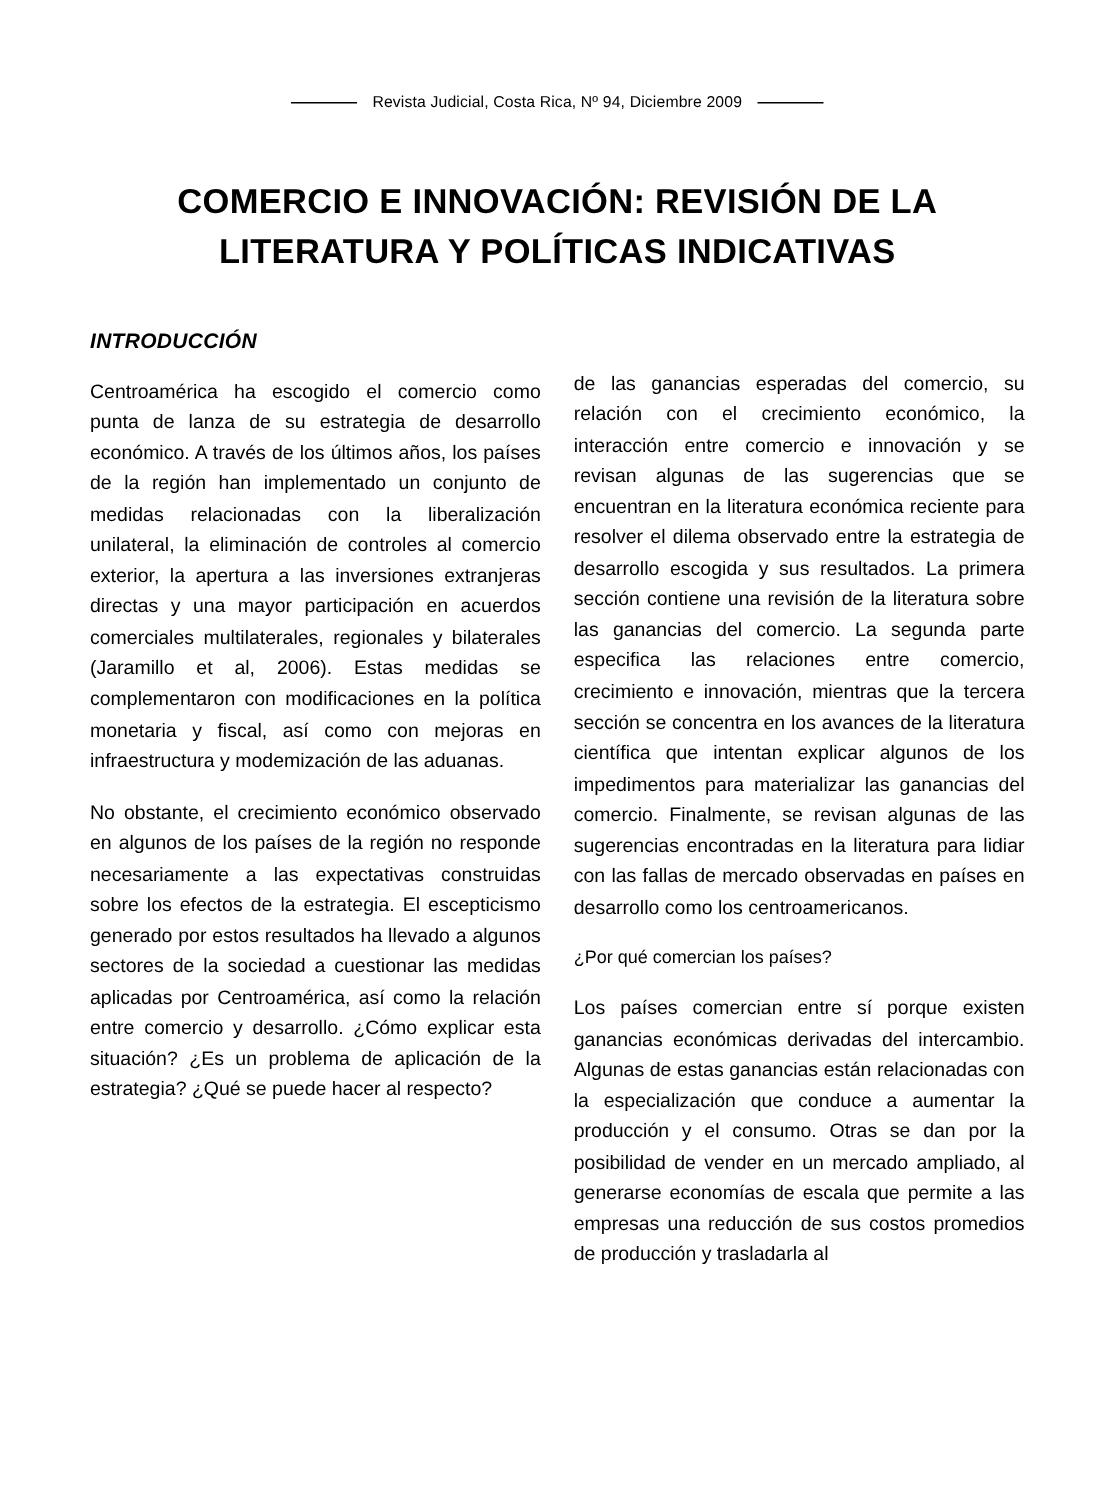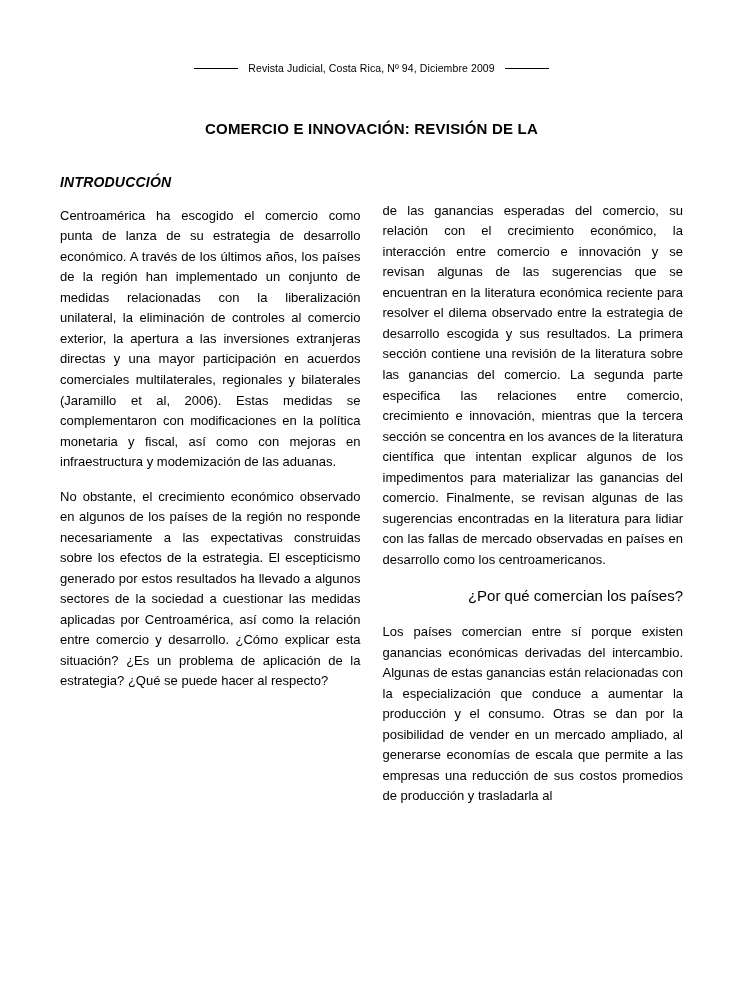--- a/index.html
+++ b/index.html
@@ -39,21 +39,21 @@
   }
   .running-head .rh-text {
     font-size: 10.5px;
     letter-spacing: 0.1px;
     white-space: nowrap;
   }
 
   
   .title {
     text-align: center;
-    font-size: 15px;
+    font-size: 23px;
     font-weight: bold;
     line-height: 1.45;
     letter-spacing: 0.2px;
     margin: 0 24px 34px 24px;
   }
   .title .line { display: block; }
 
   
   .byline {
     text-align: right;
@@ -84,39 +84,40 @@
   p.body {
     font-size: 13px;
     line-height: 1.58;
     text-align: justify;
     margin: 0 0 14px 0;
     hyphens: none;
   }
   p.body:last-child { margin-bottom: 0; }
   .col-right .spacer-top { height: 27px; }
   p.question {
-    font-size: 15px;
+    font-size: 12px;
     line-height: 1.58;
-    text-align: right;
+    text-align: left;
     margin: 0 0 14px 0;
   }
 </style>
 </head>
 <body>
 
 <div class="page">
 
   <div class="running-head">
     <div class="rule"></div>
     <div class="rh-text">Revista Judicial, Costa Rica, Nº 94, Diciembre 2009</div>
     <div class="rule"></div>
   </div>
 
   <h1 class="title">
     <span class="line">COMERCIO E INNOVACIÓN: REVISIÓN DE LA</span>
+    <span class="line">LITERATURA Y POLÍTICAS INDICATIVAS</span>
   </h1>
 
 
   <div class="columns">
 
     <div class="col col-left">
       <h2 class="section-heading">INTRODUCCIÓN</h2>
       <p class="body">Centroamérica ha escogido el comercio como punta de lanza de su estrategia de desarrollo económico. A través de los últimos años, los países de la región han implementado un conjunto de medidas relacionadas con la liberalización unilateral, la eliminación de controles al comercio exterior, la apertura a las inversiones extranjeras directas y una mayor participación en acuerdos comerciales multilaterales, regionales y bilaterales (Jaramillo et al, 2006). Estas medidas se complementaron con modificaciones en la política monetaria y fiscal, así como con mejoras en infraestructura y modemización de las aduanas.</p>
       <p class="body">No obstante, el crecimiento económico observado en algunos de los países de la región no responde necesariamente a las expectativas construidas sobre los efectos de la estrategia. El escepticismo generado por estos resultados ha llevado a algunos sectores de la sociedad a cuestionar las medidas aplicadas por Centroamérica, así como la relación entre comercio y desarrollo. ¿Cómo explicar esta situación? ¿Es un problema de aplicación de la estrategia? ¿Qué se puede hacer al respecto?</p>
     </div>

